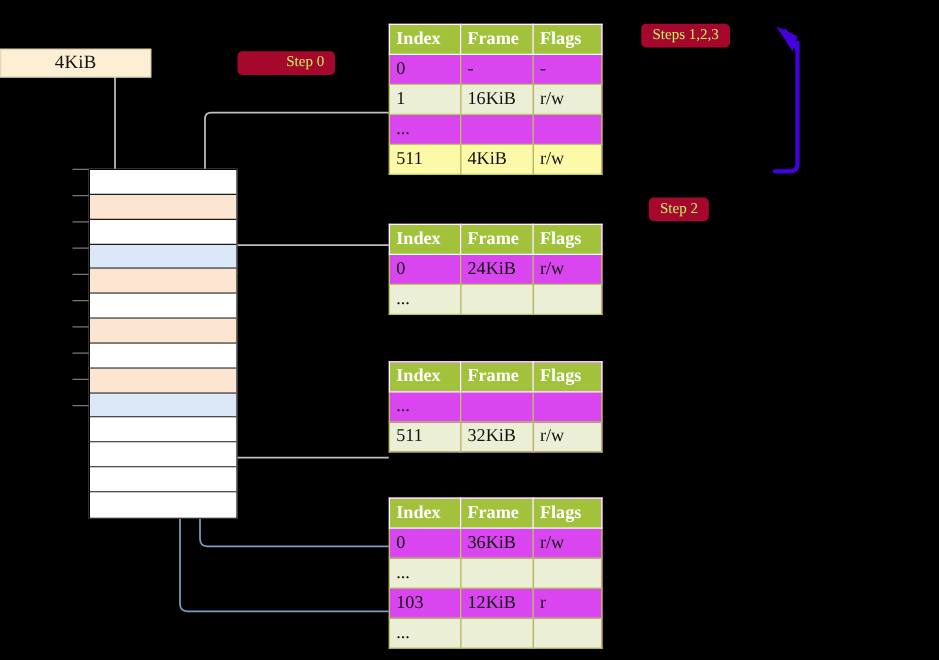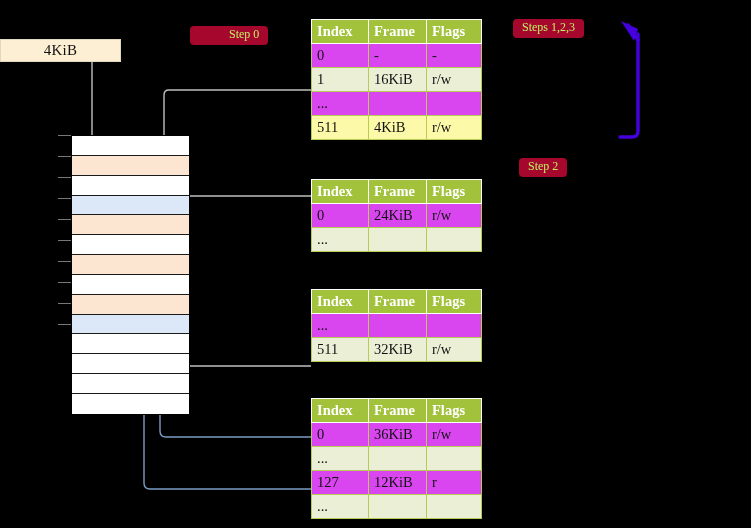--- a/index.html
+++ b/index.html
@@ -42,21 +42,21 @@
     color: #bef264;
     font-size: 12px;
     padding: 2px 9px 3px 9px;
     border-radius: 4px;
     white-space: nowrap;
     line-height: 1.15;
   }
   .step-crimson { background: #a6072c; }
   .step-blue   { background: #6611ee; }
 
-  #step0  { left: 190px; top: 26px; padding-left: 39px; }
+  #step0  { left: 190px; top: 41px; padding-left: 39px; }
   #step123{ left: 513px; top: 19px; }
   #step1234{ left: 650px; top: 19px; }
   #step4  { left: 519px; top: 158px; }
 
   
   #memblock {
     position: absolute;
     left: 71px; top: 135px;
     width: 119px; height: 280px;
     border: 1px solid #000000;
@@ -276,21 +276,21 @@
           <td class="c-index">0</td>
           <td class="c-frame">36KiB</td>
           <td class="c-flags">r/w</td>
         </tr>
         <tr>
           <td class="c-index alt">...</td>
           <td class="c-frame alt"></td>
           <td class="c-flags alt"></td>
         </tr>
         <tr>
-          <td class="c-index">127</td>
+          <td class="c-index">103</td>
           <td class="c-frame">12KiB</td>
           <td class="c-flags">r</td>
         </tr>
         <tr>
           <td class="c-index alt">...</td>
           <td class="c-frame alt"></td>
           <td class="c-flags alt"></td>
         </tr>
       </tbody>
     </table>

